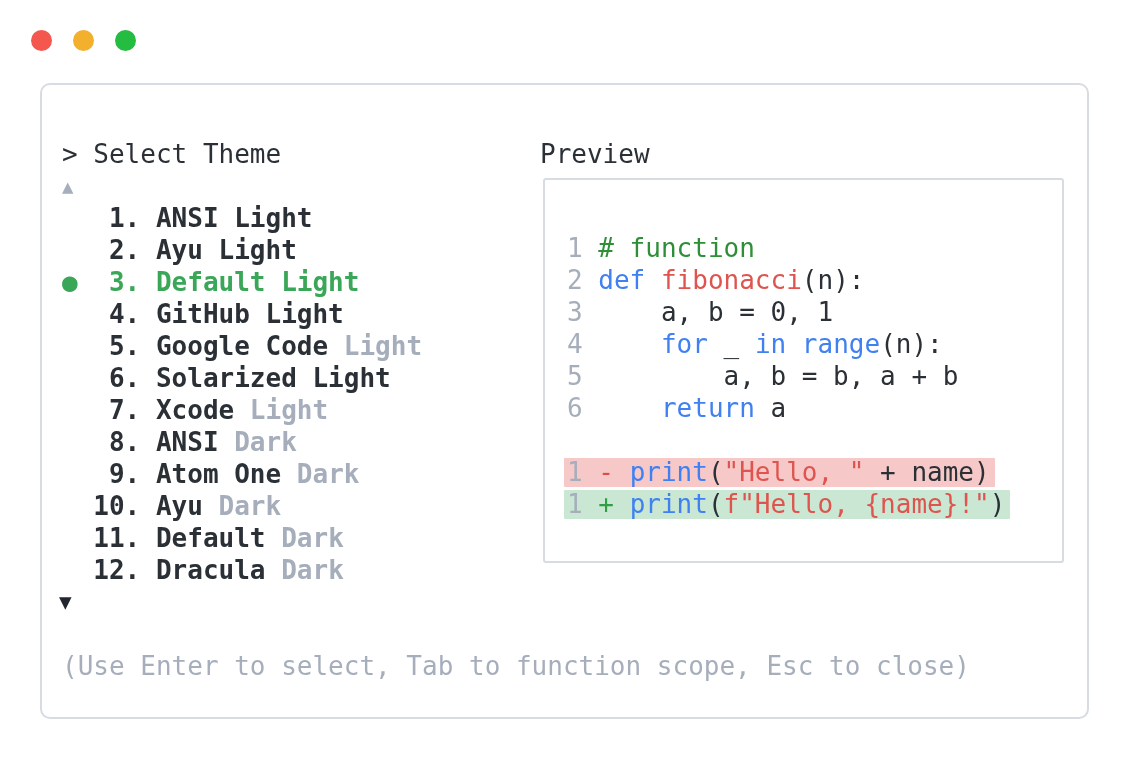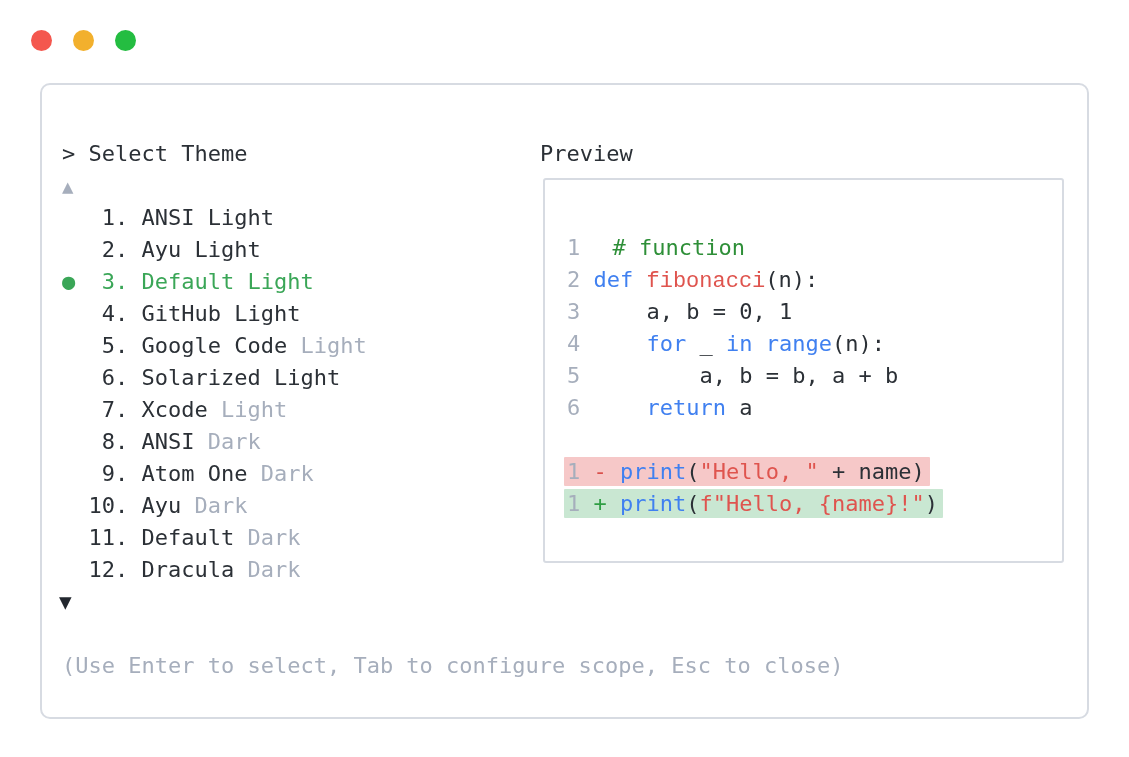--- a/index.html
+++ b/index.html
@@ -9,47 +9,47 @@
     font-family: "DejaVu Sans Mono", "Liberation Mono", monospace;
     color: var(--text);
   }
   .traffic { position: absolute; left: 31px; top: 30px; display: flex; gap: 21px; }
   .light { width: 21px; height: 21px; border-radius: 50%; display: inline-block; }
 
   .panel {
     position: absolute; left: 40px; top: 83px; width: 1049px; height: 636px;
     border: 2px solid var(--border); border-radius: 10px; background: #fff;
   }
-  .mono { font-size: 22px; line-height: 32px; white-space: pre; }
+  .mono { font-size: 26px; line-height: 32px; white-space: pre; }
 
   .prompt        { position: absolute; left: 20px; top: 53px;  }
   .scroll-up     { position: absolute; left: 20px; top: 85px;  color: var(--muted); font-size: 19px; line-height: 32px; cursor: default; }
-  .theme-list    { position: absolute; left: 20px; top: 117px; }
+  .theme-list    { position: absolute; left: 20px; top: 117px; font-weight: bold; }
   .scroll-down   { position: absolute; left: 17px; top: 501px; color: #22272e; font-size: 21px; line-height: 32px; cursor: default; }
   .footer        { position: absolute; left: 20px; top: 565px; color: var(--muted); }
 
   .row { height: 32px; white-space: pre; }
   .row .num   { color: var(--text); }
   .row .scope { color: var(--muted); text-align: right; }
   .row.selected, .row.selected .num, .row.selected .nm, .row.selected .bullet { color: var(--selected-green); }
 
   .preview-title { position: absolute; left: 498px; top: 53px; text-align: center; }
   .preview-box {
     position: absolute; left: 501px; top: 93px; width: 521px; height: 385px;
     border: 2px solid var(--border); border-radius: 3px; background: #fff;
   }
   .code { position: absolute; left: 22px; top: 52px; }
   .code-line { height: 32px; white-space: pre; }
   .spacer { height: 32px; }
   .lnum { color: var(--line-number); }
   .tok.pl  { color: var(--text); }
   .tok.kw  { color: var(--keyword-blue); }
-  .tok.fn  { color: var(--function-red); font-family: Liberation Mono, monospace; }
+  .tok.fn  { color: var(--function-red); }
   .tok.str { color: var(--string-red); }
-  .tok.com { color: var(--comment-green); margin-left: 19px; }
+  .tok.com { color: var(--comment-green); }
   .tok.minus { color: var(--minus-red); }
   .tok.plus  { color: var(--plus-green); }
   .hl { display: inline-block; line-height: 29px; padding: 0 5px 0 3px; margin-left: -3px; border-radius: 1px; }
   .hl.removed { background: var(--removed-bg); }
   .hl.added   { background: var(--added-bg); }
 </style>
 </head>
 <body>
 
 <div class="traffic">
@@ -62,14 +62,14 @@
   <div class="prompt mono">&gt; Select Theme</div>
   <div class="scroll-up">▲</div>
   <div class="theme-list mono"><div class="row"><span class="bullet">  </span><span class="num"> 1. </span><span class="nm">ANSI Light</span></div><div class="row"><span class="bullet">  </span><span class="num"> 2. </span><span class="nm">Ayu Light</span></div><div class="row selected"><span class="bullet">● </span><span class="num"> 3. </span><span class="nm">Default Light</span></div><div class="row"><span class="bullet">  </span><span class="num"> 4. </span><span class="nm">GitHub Light</span></div><div class="row"><span class="bullet">  </span><span class="num"> 5. </span><span class="nm">Google Code</span><span class="scope"> Light</span></div><div class="row"><span class="bullet">  </span><span class="num"> 6. </span><span class="nm">Solarized Light</span></div><div class="row"><span class="bullet">  </span><span class="num"> 7. </span><span class="nm">Xcode</span><span class="scope"> Light</span></div><div class="row"><span class="bullet">  </span><span class="num"> 8. </span><span class="nm">ANSI</span><span class="scope"> Dark</span></div><div class="row"><span class="bullet">  </span><span class="num"> 9. </span><span class="nm">Atom One</span><span class="scope"> Dark</span></div><div class="row"><span class="bullet">  </span><span class="num">10. </span><span class="nm">Ayu</span><span class="scope"> Dark</span></div><div class="row"><span class="bullet">  </span><span class="num">11. </span><span class="nm">Default</span><span class="scope"> Dark</span></div><div class="row"><span class="bullet">  </span><span class="num">12. </span><span class="nm">Dracula</span><span class="scope"> Dark</span></div></div>
   <div class="scroll-down">▼</div>
 
   <div class="preview-title mono">Preview</div>
   <div class="preview-box">
     <div class="code mono"><div class="code-line"><span class="lnum">1 </span><span class="tok com"># function</span></div><div class="code-line"><span class="lnum">2 </span><span class="tok kw">def</span><span class="tok pl"> </span><span class="tok fn">fibonacci</span><span class="tok pl">(n):</span></div><div class="code-line"><span class="lnum">3 </span><span class="tok pl">    a, b = 0, 1</span></div><div class="code-line"><span class="lnum">4 </span><span class="tok pl">    </span><span class="tok kw">for</span><span class="tok pl"> _ </span><span class="tok kw">in</span><span class="tok pl"> </span><span class="tok kw">range</span><span class="tok pl">(n):</span></div><div class="code-line"><span class="lnum">5 </span><span class="tok pl">        a, b = b, a + b</span></div><div class="code-line"><span class="lnum">6 </span><span class="tok pl">    </span><span class="tok kw">return</span><span class="tok pl"> a</span></div><div class="spacer"></div><div class="code-line"><span class="hl removed"><span class="lnum">1 </span><span class="tok minus">-</span><span class="tok pl"> </span><span class="tok kw">print</span><span class="tok pl">(</span><span class="tok str">"Hello, "</span><span class="tok pl"> + name)</span></span></div><div class="code-line"><span class="hl added"><span class="lnum">1 </span><span class="tok plus">+</span><span class="tok pl"> </span><span class="tok kw">print</span><span class="tok pl">(</span><span class="tok str">f"Hello, {name}!"</span><span class="tok pl">)</span></span></div></div>
   </div>
 
-  <div class="footer mono">(Use Enter to select, Tab to configure scope, Esc to close)</div>
+  <div class="footer mono">(Use Enter to select, Tab to function scope, Esc to close)</div>
 </div>
 
 </body></html>

